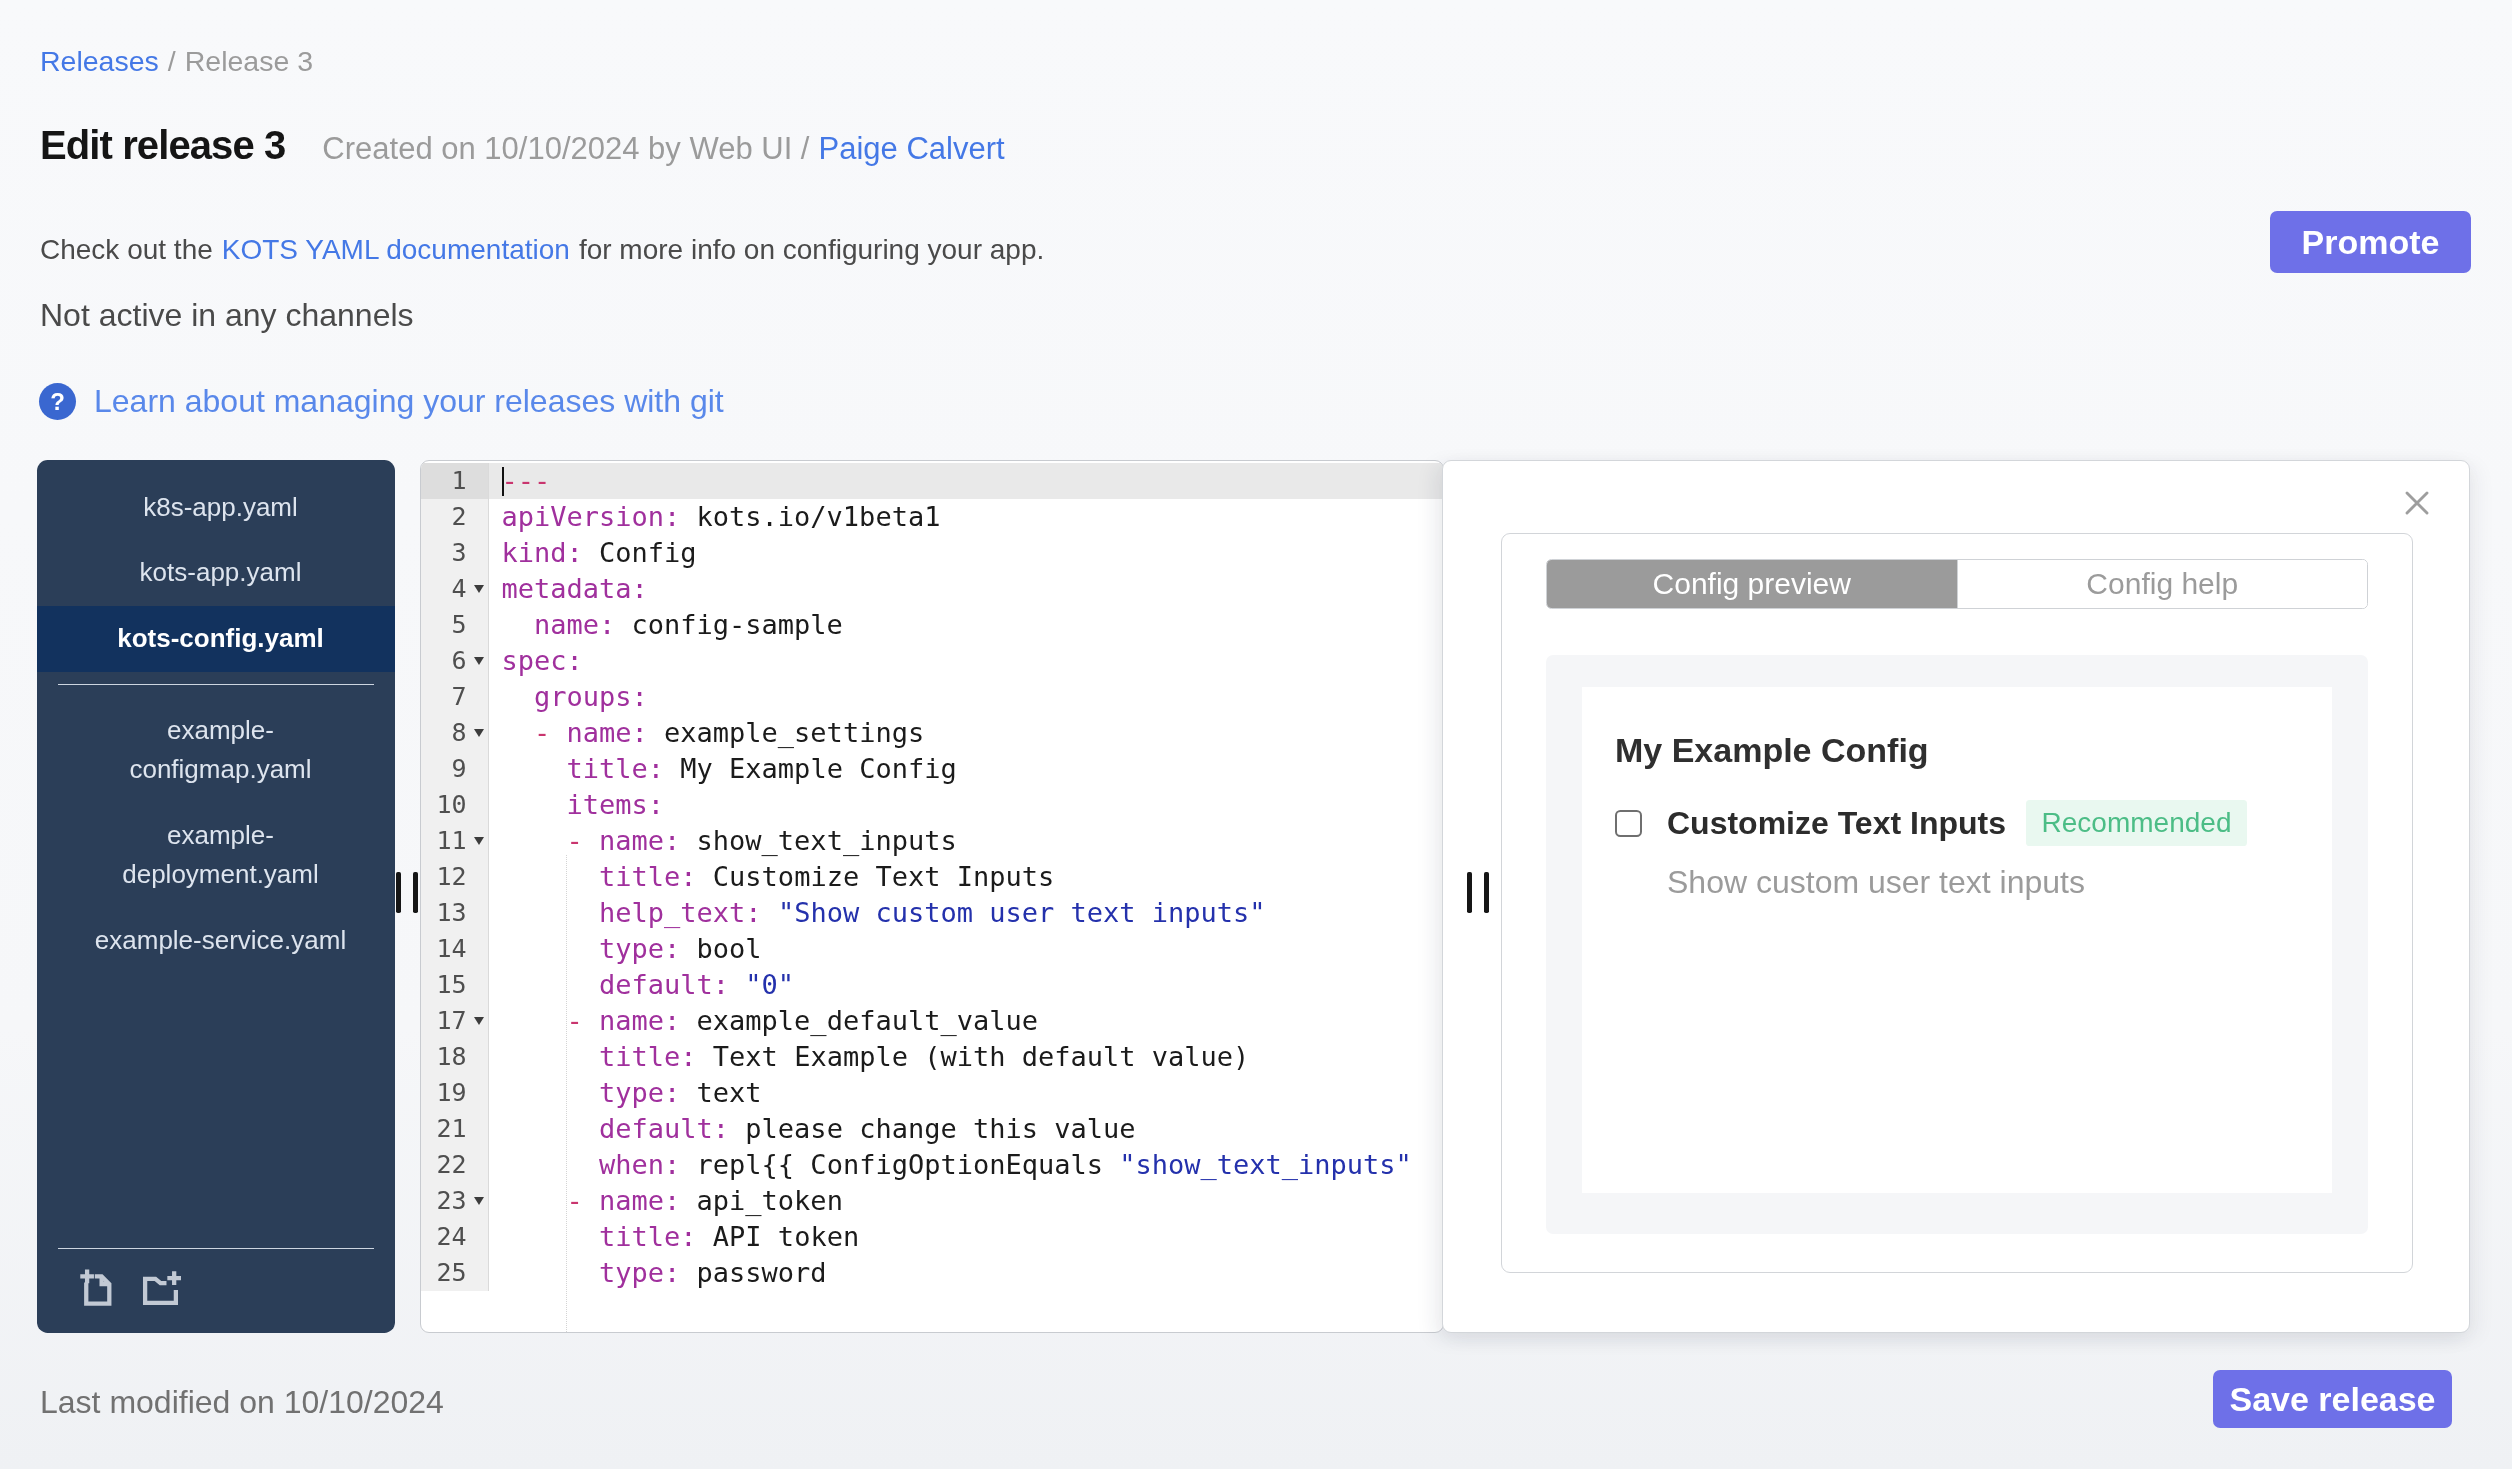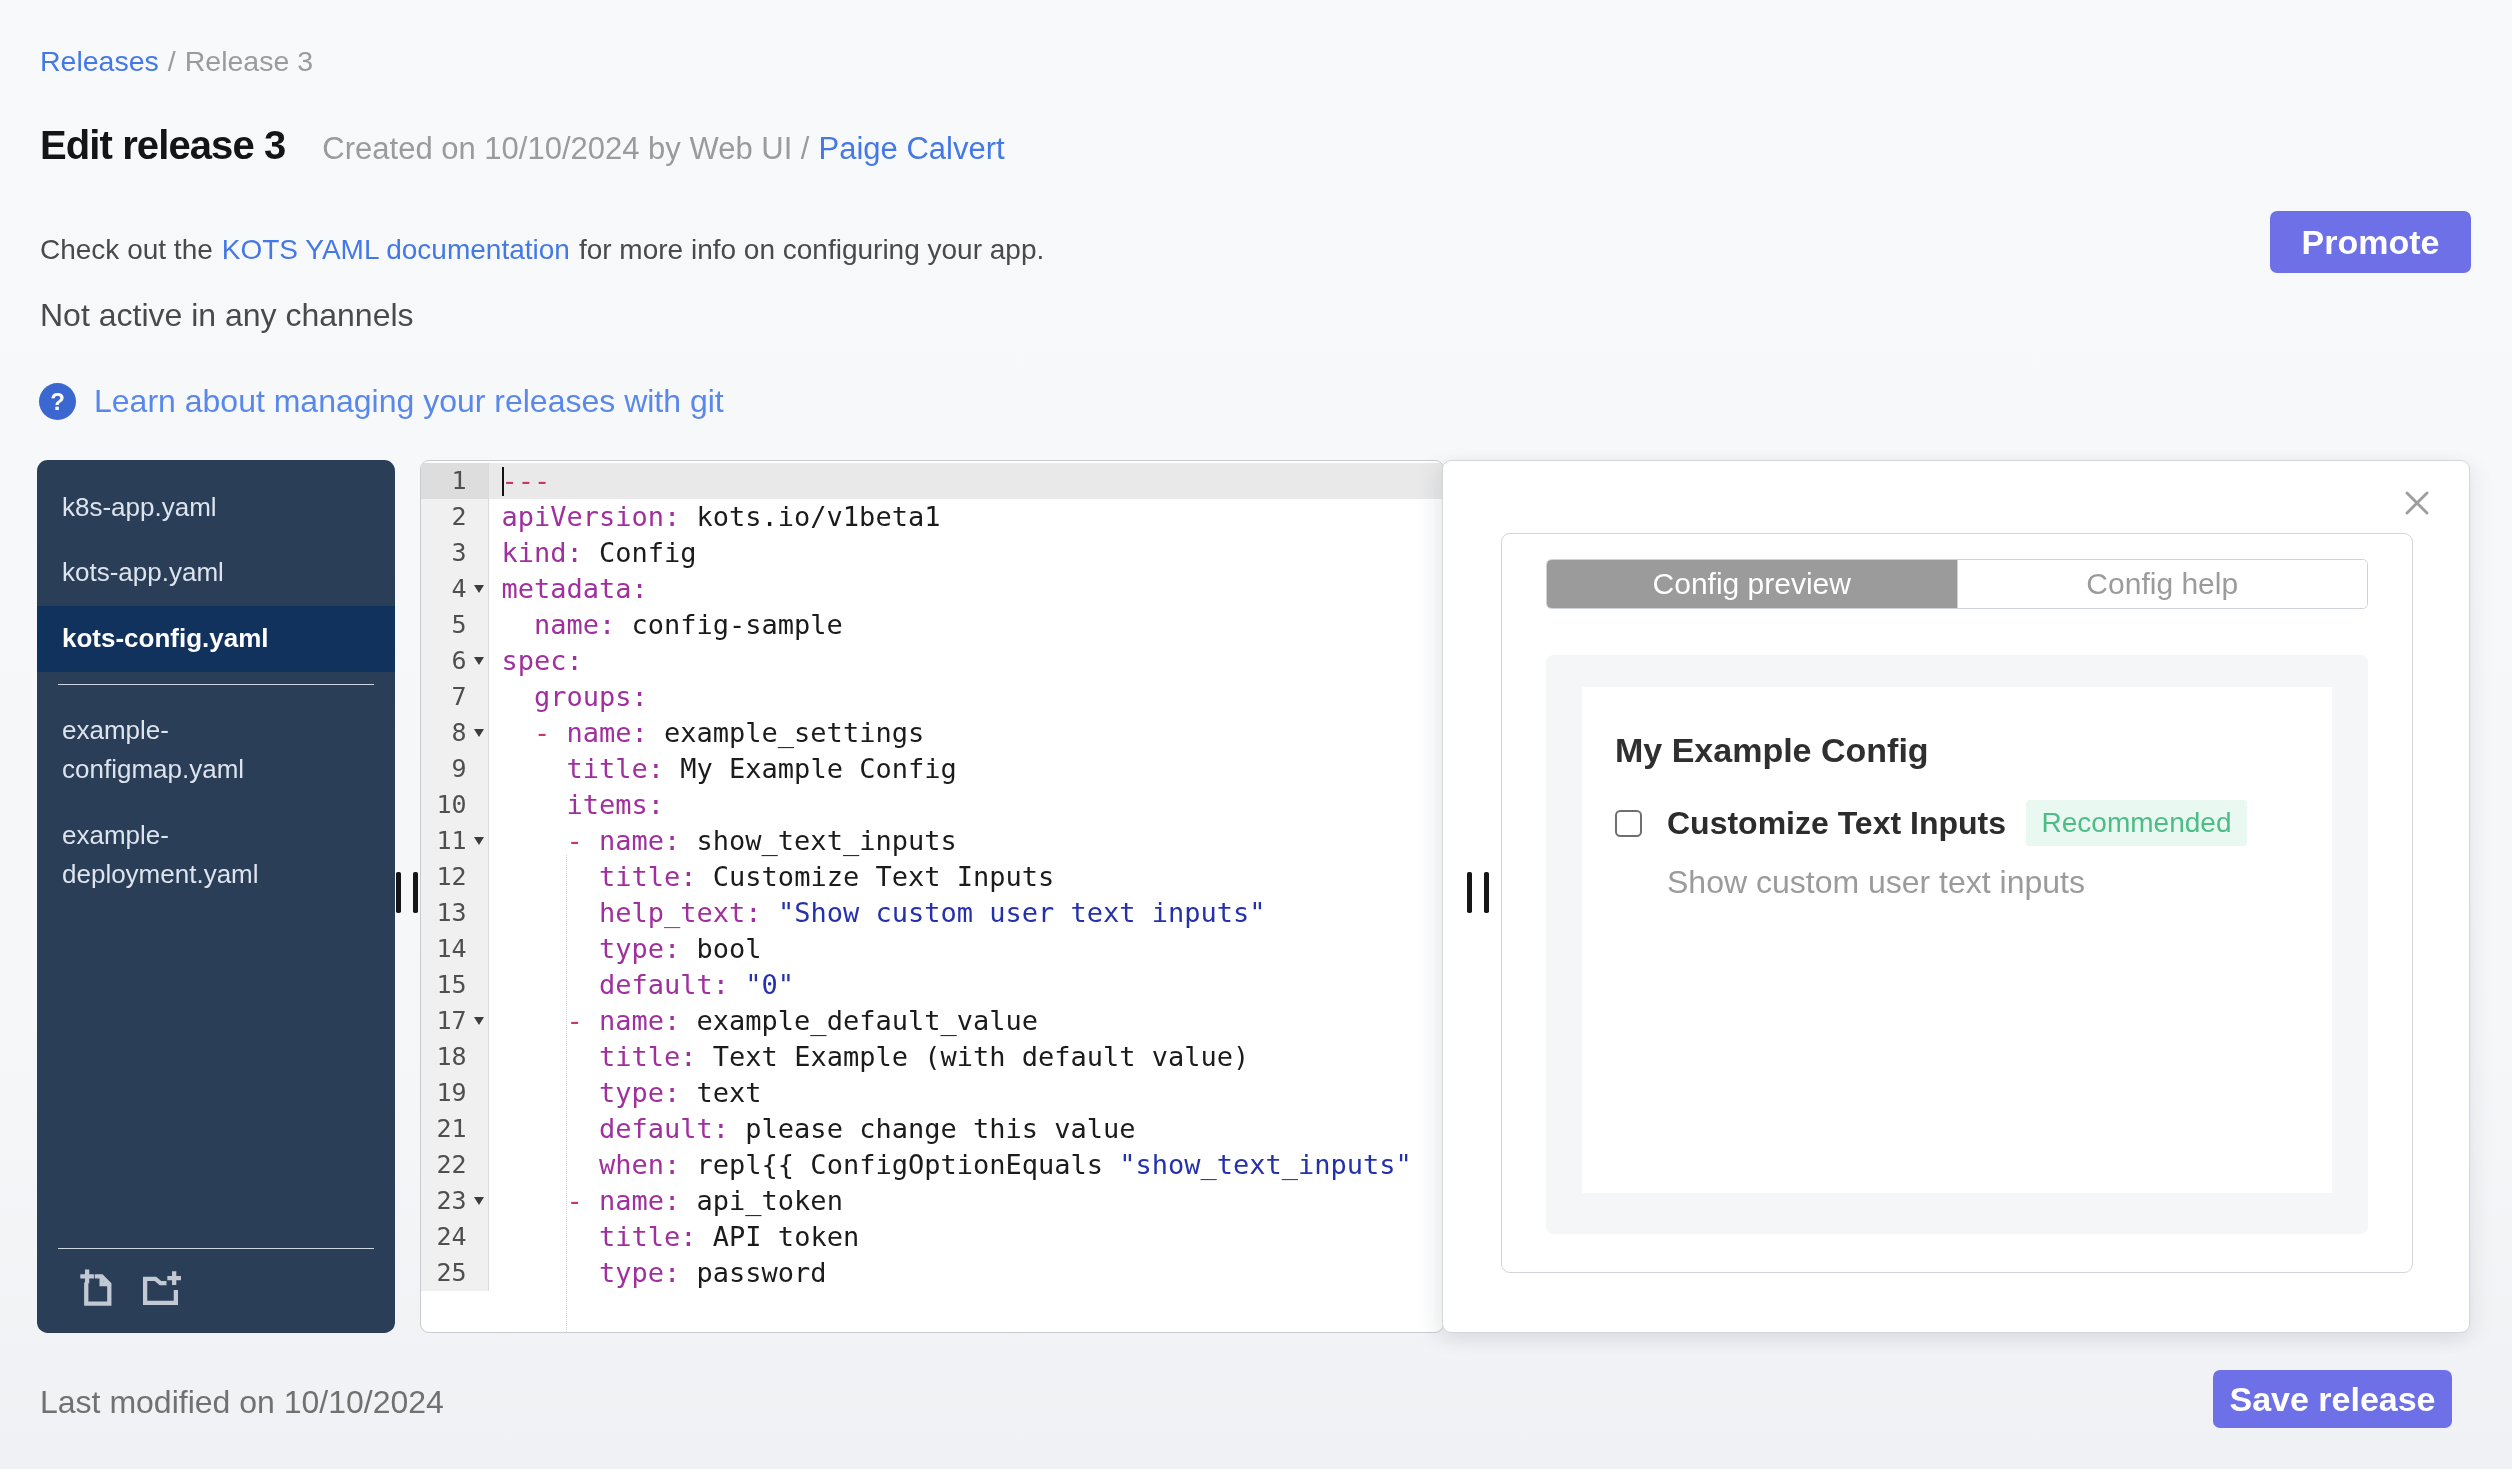--- a/index.html
+++ b/index.html
@@ -34,21 +34,21 @@
   #promote-btn { left:2270px; top:211px; width:201px; height:62px; }
   #save-btn { left:2213px; top:1370px; width:239px; height:58px; }
   
   .sidebar {
     position:absolute; left:37px; top:460px; width:358px; height:873px;
     background:#2b3e58; border-radius:10.7px; color:#dde4ee;
   }
   .file-list { padding-top:14.3px; list-style:none; }
   .file-item {
     font-size:26px; line-height:39px; padding:13.4px 16px 13.4px 25px;
-    white-space:pre-line; cursor:pointer; color:#dde4ee;
+    white-space:pre-line; cursor:pointer; color:#dde4ee;text-align:center;
   }
   .file-item.selected { background:#12325e; color:#fff; font-weight:700; }
   .file-divider { border-top:0.9px solid #ccd5e0; margin:12.5px 21.4px; }
   .sidebar-bottom { position:absolute; left:0; right:0; bottom:0; }
   .sidebar-bottom .file-divider { margin:0 21.4px; }
   .sidebar-actions { display:flex; gap:23px; padding:18px 0 25px 39px; }
   .sidebar-actions svg { display:block; cursor:pointer; }
   
   .drag-handle { position:absolute; top:872px; display:flex; gap:11.6px; z-index:6; cursor:col-resize; }
   .drag-handle .bar { width:5.3px; height:41px; background:#161616; border-radius:1.8px; }
@@ -152,20 +152,21 @@
   <div class="sidebar">
     <ul class="file-list" id="file-list">
         <li class="file-item">k8s-app.yaml</li>
         <li class="file-item">kots-app.yaml</li>
         <li class="file-item selected">kots-config.yaml</li>
         <div class="file-divider"></div>
         <li class="file-item">example-
 configmap.yaml</li>
         <li class="file-item">example-
 deployment.yaml</li>
+        <li class="file-item">example-service.yaml</li>
       </ul>
     <div class="sidebar-bottom">
       <div class="file-divider"></div>
       <div class="sidebar-actions">
         <svg width="41" height="41" viewBox="0 0 48 48" fill="none" stroke="#c2c9d4" stroke-width="5">
           <path d="M12 18 V43 H39 V20 L30 11 H22"></path>
           <path d="M30 11 V20 H39"></path>
           <path d="M13 3 V19 M5 11 H21"></path>
         </svg>
         <svg width="41" height="41" viewBox="0 0 48 48" fill="none" stroke="#c2c9d4" stroke-width="5">

